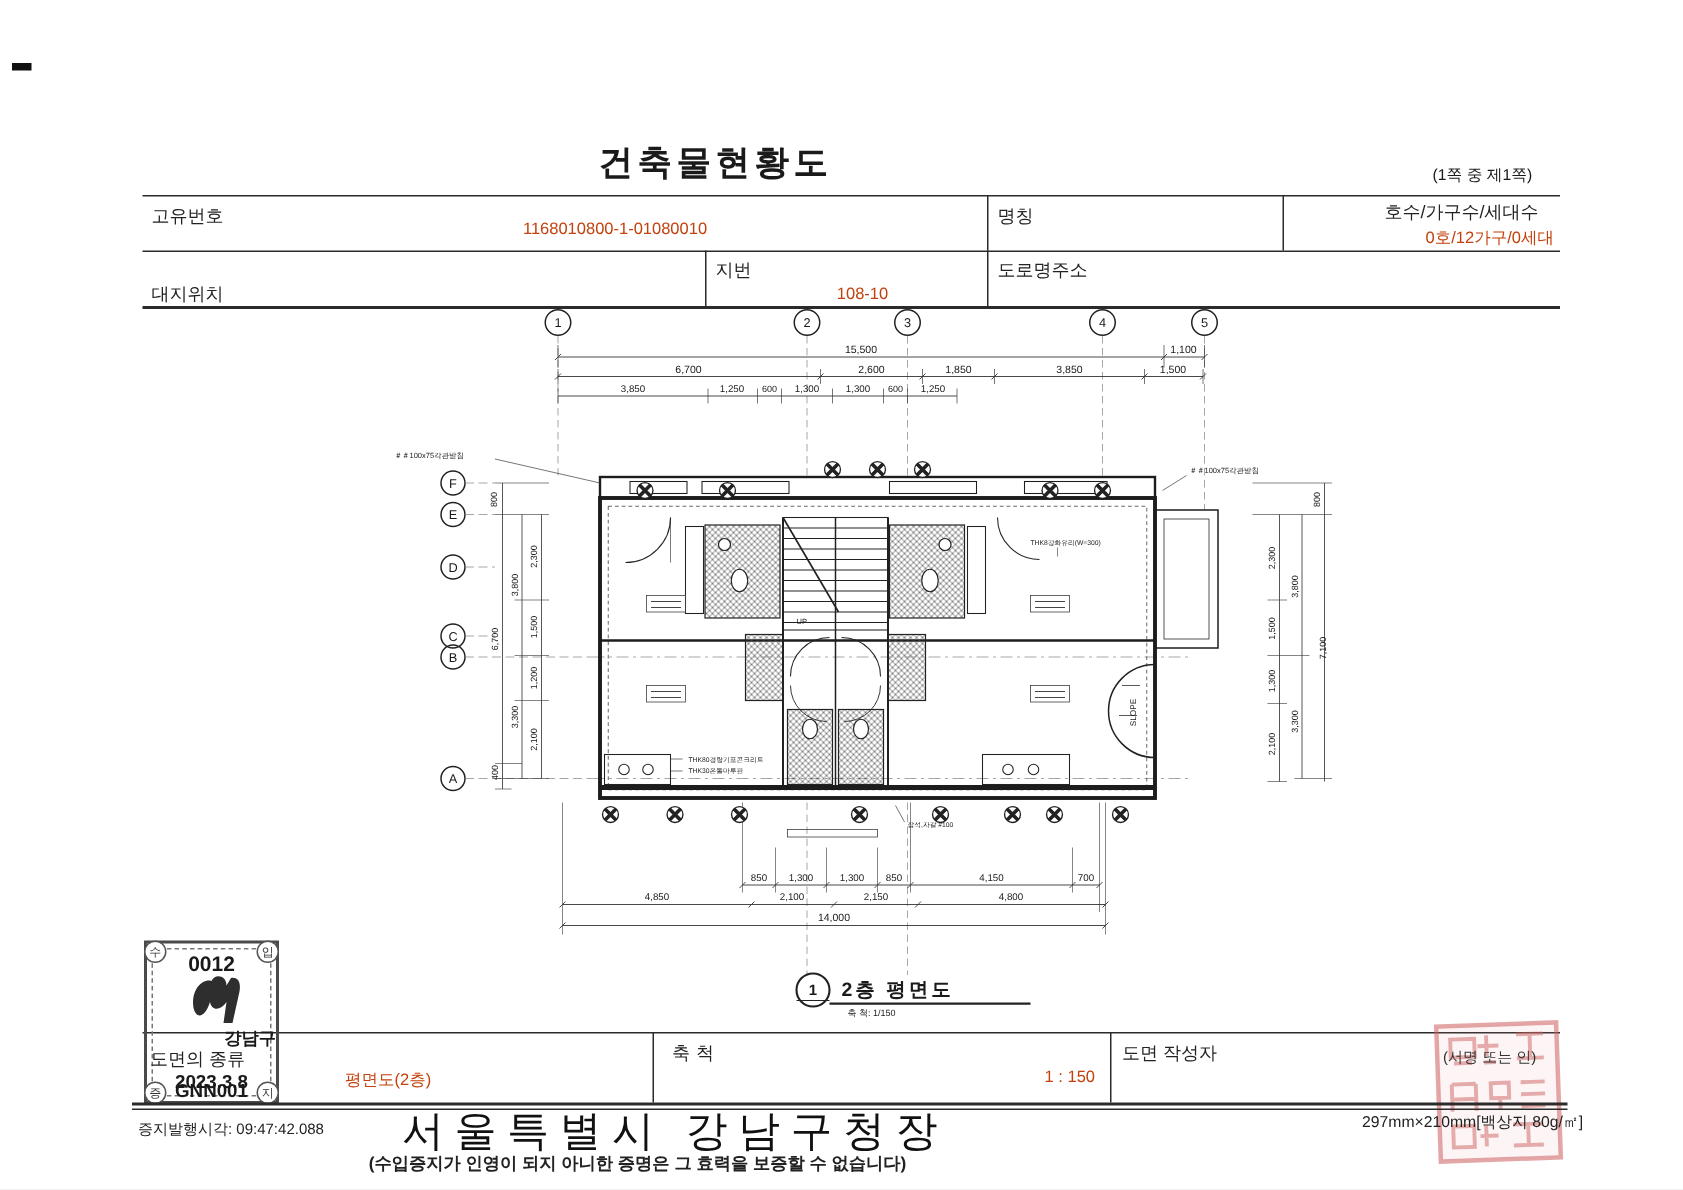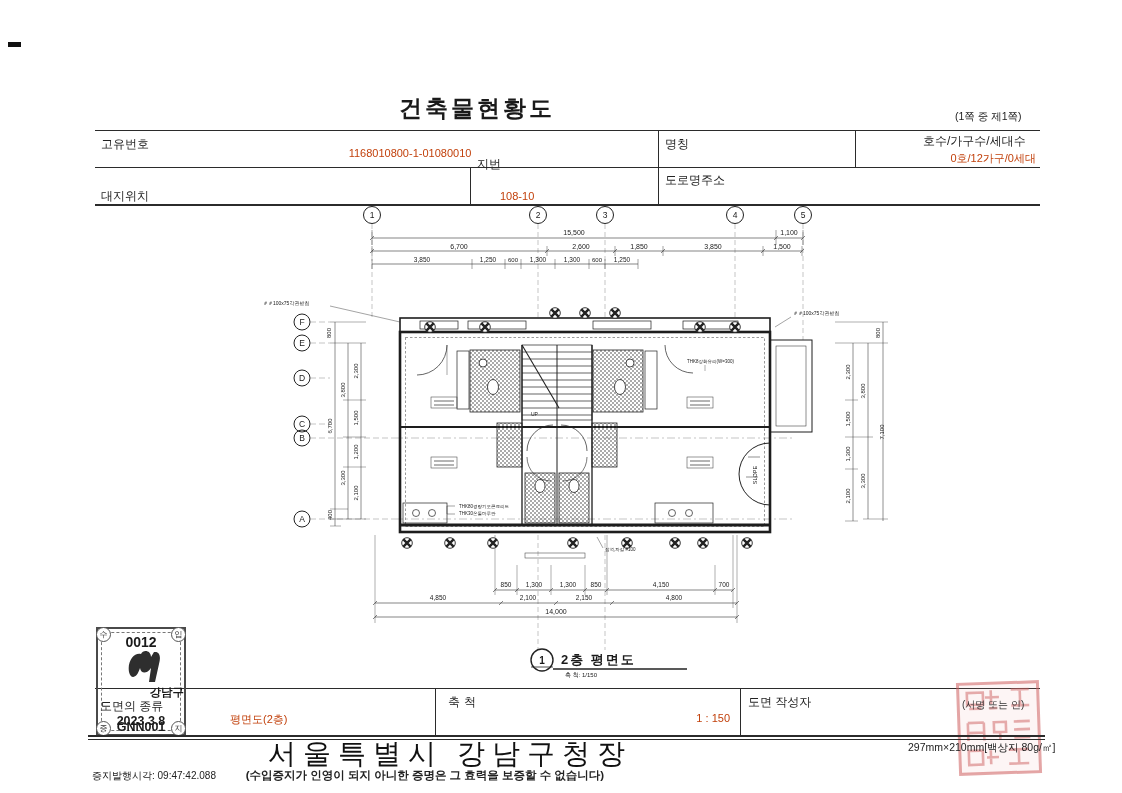--- a/index.html
+++ b/index.html
@@ -33,22 +33,22 @@
 <div class="vline" style="left:855px;top:130px;width:1px;height:37px;"></div>
 <div class="vline" style="left:470px;top:167px;width:1px;height:37px;"></div>
 <div class="vline" style="left:658px;top:167px;width:1px;height:37px;"></div>
 
 <div class="abs lbl" style="left:101px;top:136px;">고유번호</div>
 <div class="abs val" style="left:200px;top:147px;width:420px;text-align:center;">1168010800-1-01080010</div>
 <div class="abs lbl" style="left:665px;top:136px;">명칭</div>
 <div class="abs lbl" style="left:887px;top:133px;margin-left:36px;">호수/가구수/세대수</div>
 <div class="abs val" style="left:838px;top:151px;width:198px;text-align:right;">0호/12가구/0세대</div>
 <div class="abs lbl" style="left:101px;top:188px;">대지위치</div>
-<div class="abs lbl" style="left:477px;top:156px;">지번</div>
-<div class="abs val" style="left:500px;top:190px;width:150px;text-align:left;">108-10</div>
+<div class="abs lbl" style="left:477px;top:172px;">지번</div>
+<div class="abs val" style="left:500px;top:190px;width:150px;text-align:center;">108-10</div>
 <div class="abs lbl" style="left:665px;top:172px;">도로명주소</div>
 
 <svg class="abs" style="left:235px;top:205px;" width="680" height="478" viewBox="0 0 680 478">
   <defs>
     <pattern id="hx" width="4" height="4" patternUnits="userSpaceOnUse">
       <path d="M0,0L4,4M4,0L0,4" stroke="#444" stroke-width="0.45"></path>
     </pattern>
     <g id="colsym">
       <circle r="5.3" fill="#fff" stroke="#222" stroke-width="0.9"></circle>
       <path d="M-3.8,-3.8L3.8,3.8M-3.8,3.8L3.8,-3.8" stroke="#222" stroke-width="2.4"></path>
@@ -305,21 +305,21 @@
   <div class="corner" style="left:-2px;bottom:-2px;">증</div>
   <div class="corner" style="right:-2px;bottom:-2px;">지</div>
   <div class="abs" style="left:0;top:5px;width:100%;text-align:center;font-size:14px;font-weight:bold;">0012</div>
   <svg class="abs" style="left:28px;top:21px;" width="34" height="34" viewBox="0 0 34 34">
     <path d="M3,22 C1,10 9,2 15,4 C17,-1 25,0 25,7 L28,2 C34,1 35,7 33,14 L29,32 L23,32 L25,18 C21,24 15,24 14,18 C11,28 5,30 3,22 Z" fill="#2e2e2e"></path>
   </svg>
   <div class="abs" style="left:0;top:56px;width:100%;text-align:right;font-size:11.5px;font-weight:bold;">강남구</div>
   <div class="abs" style="left:0;top:74px;width:100%;text-align:center;font-size:12.5px;font-weight:bold;margin-top:11px;">2023.3.8</div>
   <div class="abs" style="left:0;top:91px;width:100%;text-align:center;font-size:12.5px;font-weight:bold;">GNN001</div>
 </div>
-<div class="abs" style="left:92px;top:746px;font-size:10px;color:#222;margin-top:23px;">증지발행시각: 09:47:42.088</div>
+<div class="abs" style="left:92px;top:746px;font-size:10px;color:#222;">증지발행시각: 09:47:42.088</div>
 
 <svg class="abs seal" style="left:956px;top:680px;" width="86" height="96" viewBox="0 0 86 96">
   <rect x="3" y="3" width="80" height="90" fill="rgba(235,160,160,0.10)" stroke="rgba(205,95,95,0.55)" stroke-width="3"></rect>
   <g stroke="rgba(205,95,95,0.5)" stroke-width="2.6" fill="none">
     <path d="M12,12 h16 v12 h-16 z M14,28 h12"></path>
     <path d="M36,10 v14 M30,17 h14 M34,28 h8"></path>
     <path d="M56,10 h18 M65,10 v16 M56,26 h18"></path>
     <path d="M12,42 h16 M12,52 h16 M12,42 v18 M28,42 v18"></path>
     <path d="M38,42 h12 v10 h-12 z M44,52 v8"></path>
     <path d="M58,42 h16 M58,50 h16 M58,58 h16"></path>

